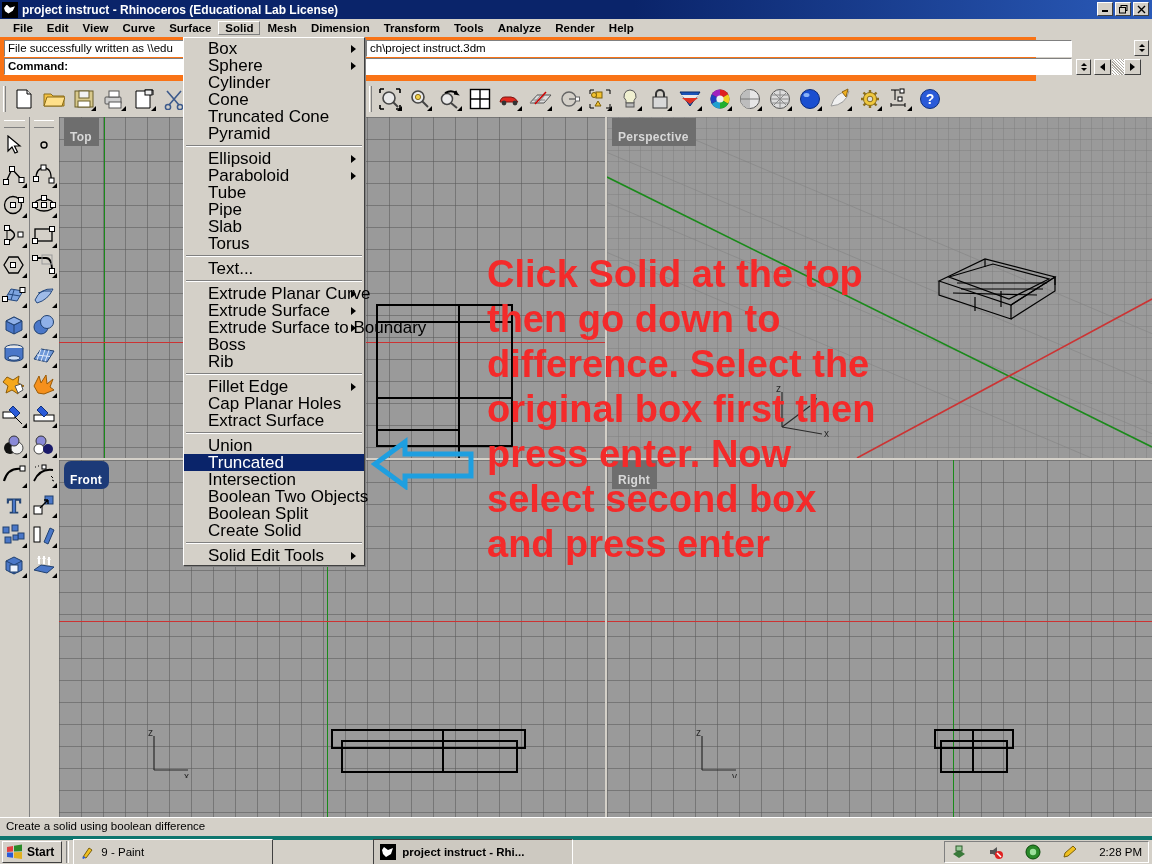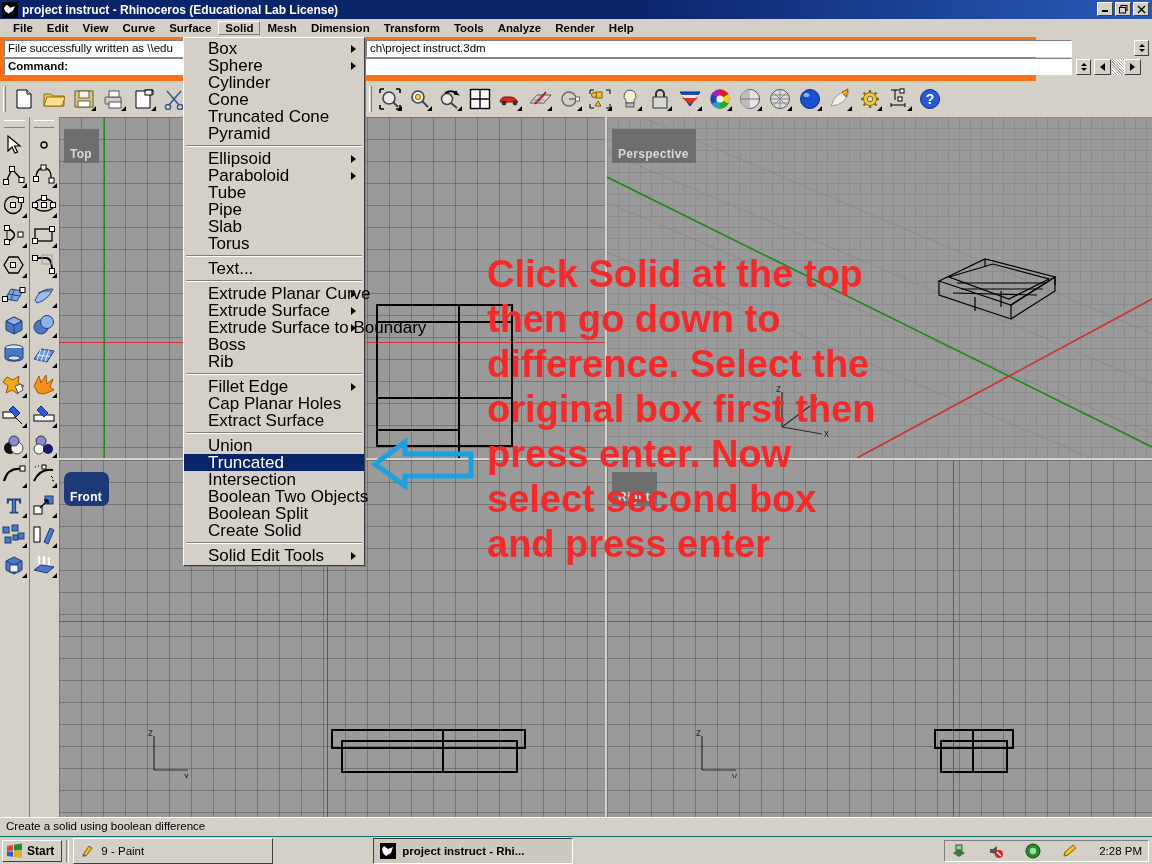--- a/index.html
+++ b/index.html
@@ -126,22 +126,22 @@
       linear-gradient(to bottom, rgba(90,90,90,.55) 1px, transparent 1px);
     background-size: 22px 22px;
   }
   .vp .grid.fine {
     background-image:
       linear-gradient(to right, rgba(120,120,120,.5) 1px, transparent 1px),
       linear-gradient(to bottom, rgba(120,120,120,.5) 1px, transparent 1px);
     background-size: 11px 11px;
   }
   .vplabel {
-    position: absolute; left: 5px; top: 12px; z-index: 6;
-    padding: 18px 7px 2px 6px; font-size: 12px; font-weight: bold;
+    position: absolute; left: 5px; top: 1px; z-index: 6;
+    padding: 12px 7px 2px 6px; font-size: 12px; font-weight: bold;
     color: #d8d8d8; background: #6e6e6e; letter-spacing: .3px;
   }
   .vplabel.active { color: #fff; background: #1c3a78; border-radius: 7px; }
   .axisline { position: absolute; z-index: 3; }
   .axis-red { background: #c33; }
   .axis-grn { background: #1a8a1a; }
   .cplane { position: absolute; z-index: 4; color: #3a3a3a; font-size: 10px; }
   .cplane svg { display:block; }
   .wire { position: absolute; z-index: 5; }
 
@@ -185,21 +185,21 @@
   .arrow-annot { position: absolute; left: 371px; top: 436px; z-index: 31; }
 
   
   .statusbar {
     position: absolute; left: 0; top: 817px; width: 1152px; height: 19px;
     background: #d4d0c8; border-top: 1px solid #fff;
     font-size: 11.5px; padding: 2px 0 0 6px; color: #000;
   }
   .taskbar {
     position: absolute; left: 0; top: 836px; width: 1152px; height: 28px;
-    background: #d4d0c8; border-top: 1px solid #0f766e;
+    background: #d4d0c8; border-top: 4px solid #0f766e;
     display: flex; align-items: center;
   }
   .startbtn {
     margin-left: 2px; height: 22px; padding: 0 7px 0 3px;
     background: #d4d0c8;
     border: 1px solid #fff; border-right-color: #404040; border-bottom-color: #404040;
     display: flex; align-items: center; gap: 4px;
     font-weight: bold; font-size: 12px;
   }
   .tb-task {

